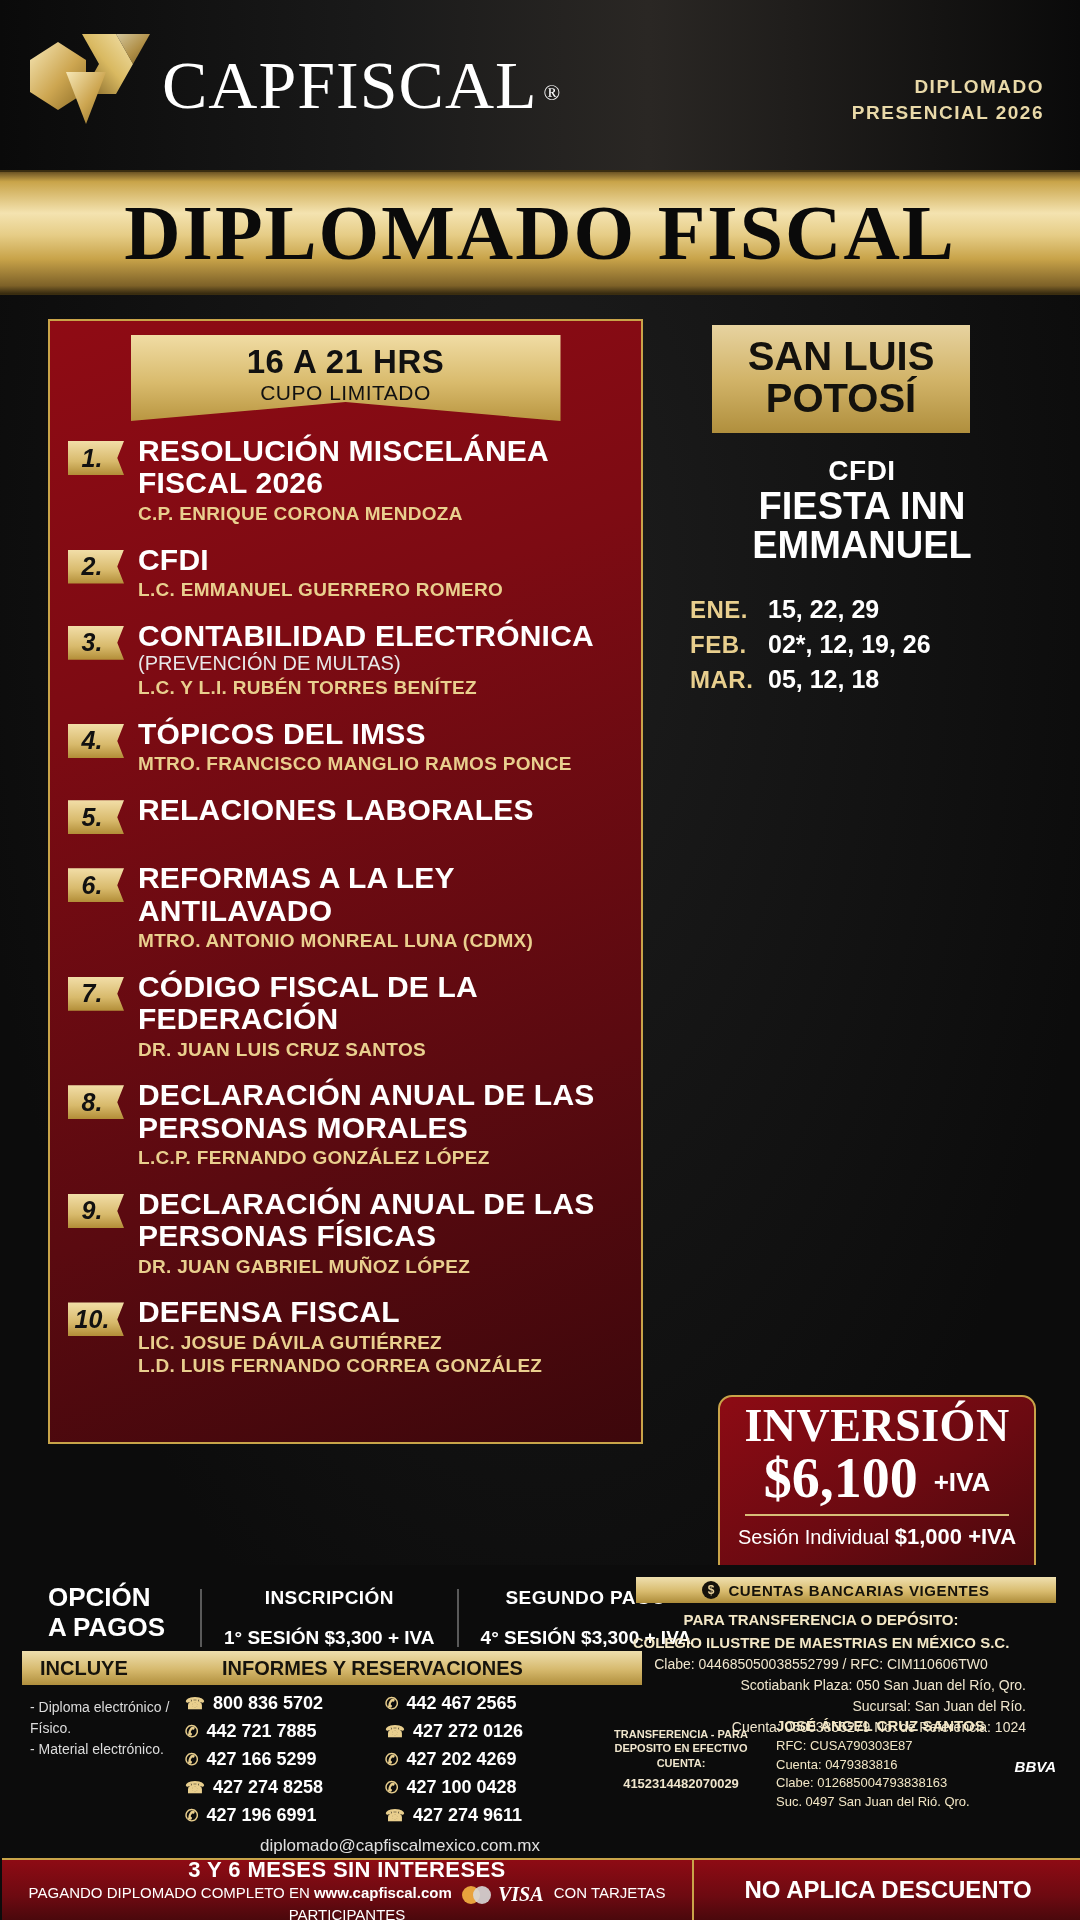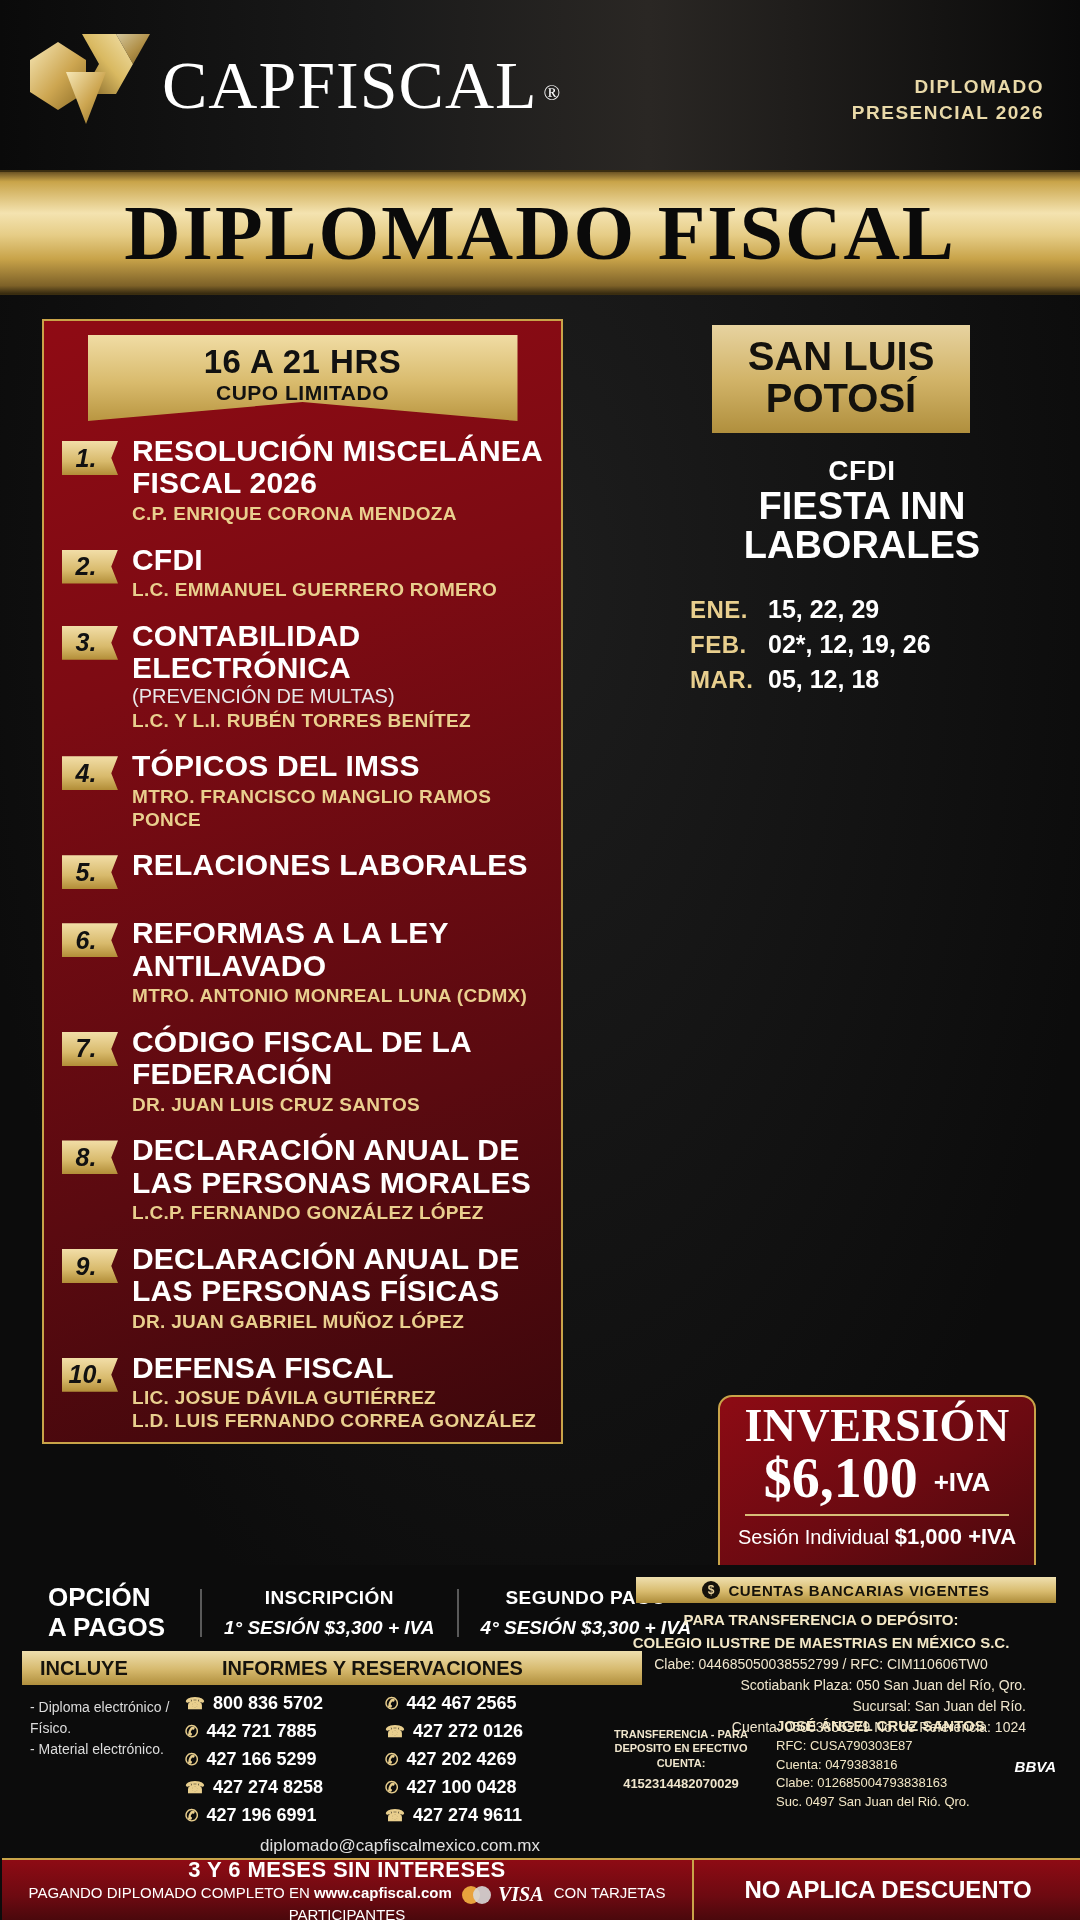--- a/index.html
+++ b/index.html
@@ -69,36 +69,36 @@
   .body-area {
     position: relative;
     height: 1395px;
     background: radial-gradient(ellipse at 50% 20%, #1d1d1d 0%, #0c0c0c 75%);
     padding: 30px 0 0 0;
   }
 
   
   .program {
     position: absolute;
-    left: 42px; top: 24px;
-    width: 521px; height: 1125px;
+    left: 48px; top: 24px;
+    width: 595px; height: 1125px;
     background: linear-gradient(160deg,#8f0b14 0%,#7d0b13 30%,#5a0a10 70%,#3d070b 100%);
     border: 2px solid #c9a449;
   }
   .hours-ribbon {
     position: relative;
     width: 430px; margin: 14px auto 0 auto;
     background: linear-gradient(180deg,#f0dca4 0%,#d9bb6d 55%,#b99641 100%);
     color: #111;
     text-align: center;
     padding: 8px 0 16px 0;
     clip-path: polygon(0 0, 100% 0, 100% 100%, 50% 78%, 0 100%);
   }
   .hours-ribbon .h1 { font-size: 33px; font-weight: bold; letter-spacing: .5px; }
-  .hours-ribbon .h2 { font-size: 21px; font-weight: bold; letter-spacing: .5px; }
+  .hours-ribbon .h2 { font-size: 21px; font-weight: normal; letter-spacing: .5px; }
 
   .course-list { margin: 10px 0 0 0; padding: 0 18px 0 18px; }
   .course {
     position: relative;
     display: flex; align-items: flex-start;
     margin-bottom: 14px;
     min-height: 54px;
   }
   .num {
     flex: none;
@@ -184,21 +184,21 @@
     left: 0; bottom: 0; width: 1080px; height: 355px;
     background: #0c0c0c;
   }
   .pay-opt {
     position: absolute; left: 48px; top: 18px;
     color: #ffffff; font-size: 26px; font-weight: bold; line-height: 1.15;
   }
   .pay-cols { position:absolute; left: 200px; top: 22px; display:flex; }
   .pay-col { color:#fff; text-align:center; padding: 0 22px; }
   .pay-col .pc-t { font-size: 19px; font-weight: bold; letter-spacing: .4px; }
-  .pay-col .pc-v { font-size: 19px; font-weight: bold; margin-top: 8px; font-style: italic; }
+  .pay-col .pc-v { font-size: 19px; font-weight: bold; margin-top: 18px; }
   .divider-v { width: 2px; background:#5a5a5a; margin: 2px 0; }
 
   .incluye-bar {
     position:absolute; left: 22px; top: 86px; width: 620px; height: 34px;
     background: linear-gradient(180deg,#eedfae 0%,#d6b96d 55%,#b08f3d 100%);
     display:flex; align-items:center;
   }
   .incluye-bar .lbl { color:#16130c; font-weight:bold; font-size:20px; padding-left: 18px; width: 200px;}
   .incluye-bar .lbl2 { color:#16130c; font-weight:bold; font-size:20px; }
 
@@ -392,21 +392,21 @@
     </div>
 
     <div class="city-box">
       <div class="city">SAN LUIS</div>
       <div class="city">POTOSÍ</div>
     </div>
 
     <div class="hotel">
       <div class="h-pre">CFDI</div>
       <div class="h-name">FIESTA INN</div>
-      <div class="h-name">LABORALES</div>
+      <div class="h-name">EMMANUEL</div>
     </div>
 
     <div class="dates" id="dates-list">
         <div class="date-row">
           <div class="d-month">ENE.</div>
           <div class="d-days">15, 22, 29</div>
         </div>
         <div class="date-row">
           <div class="d-month">FEB.</div>
           <div class="d-days">02*, 12, 19, 26</div>

